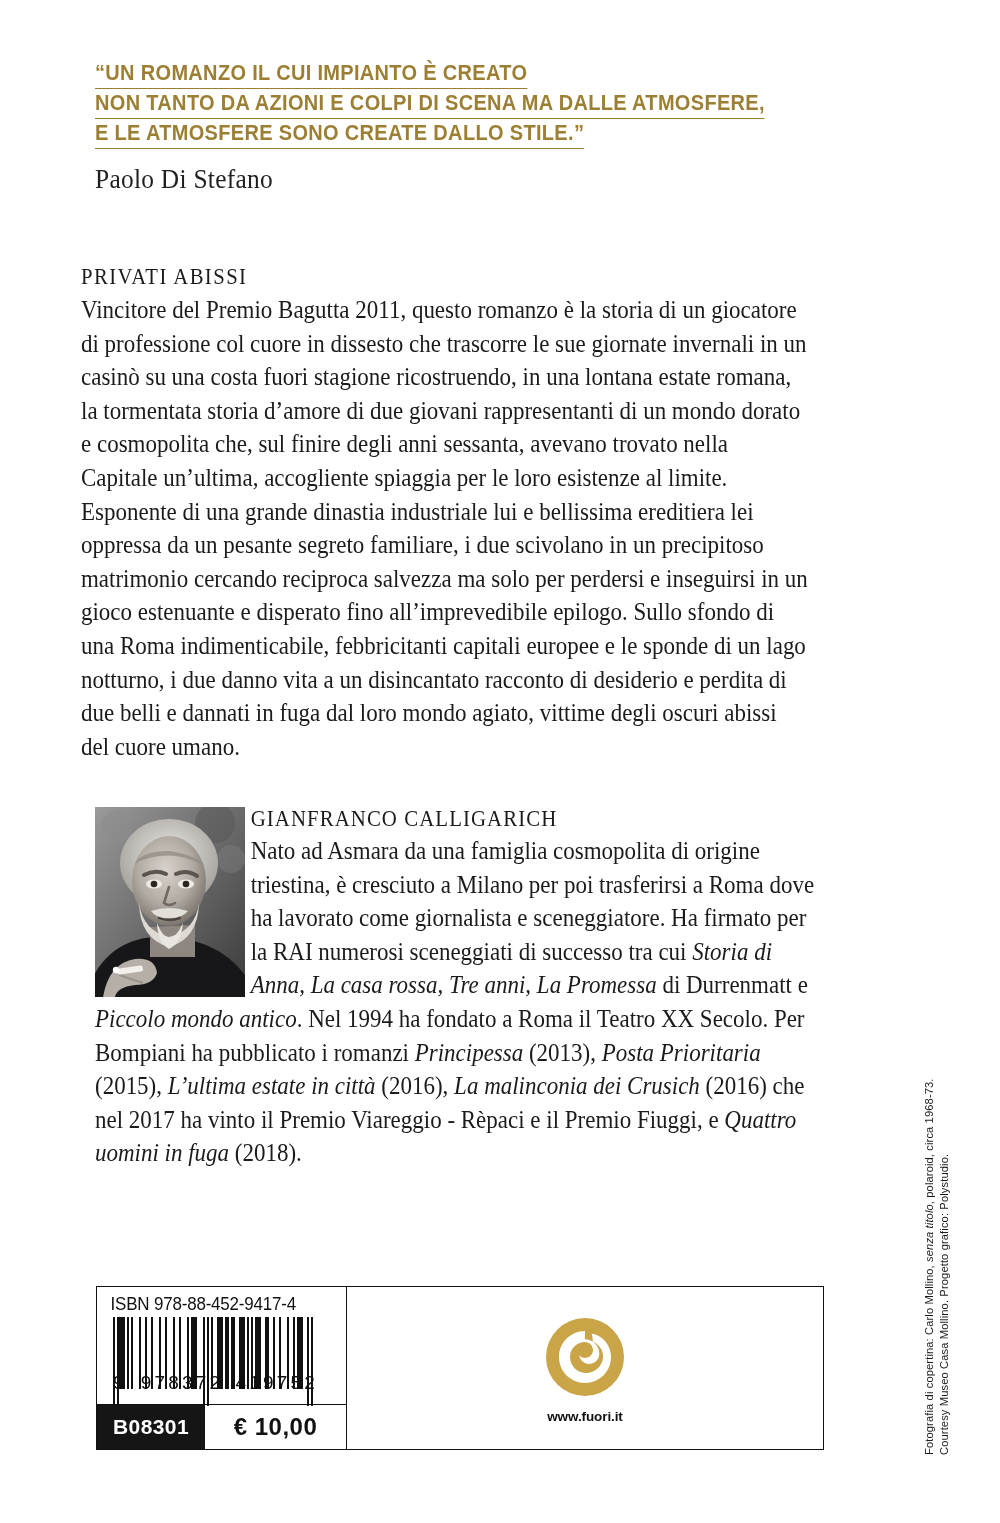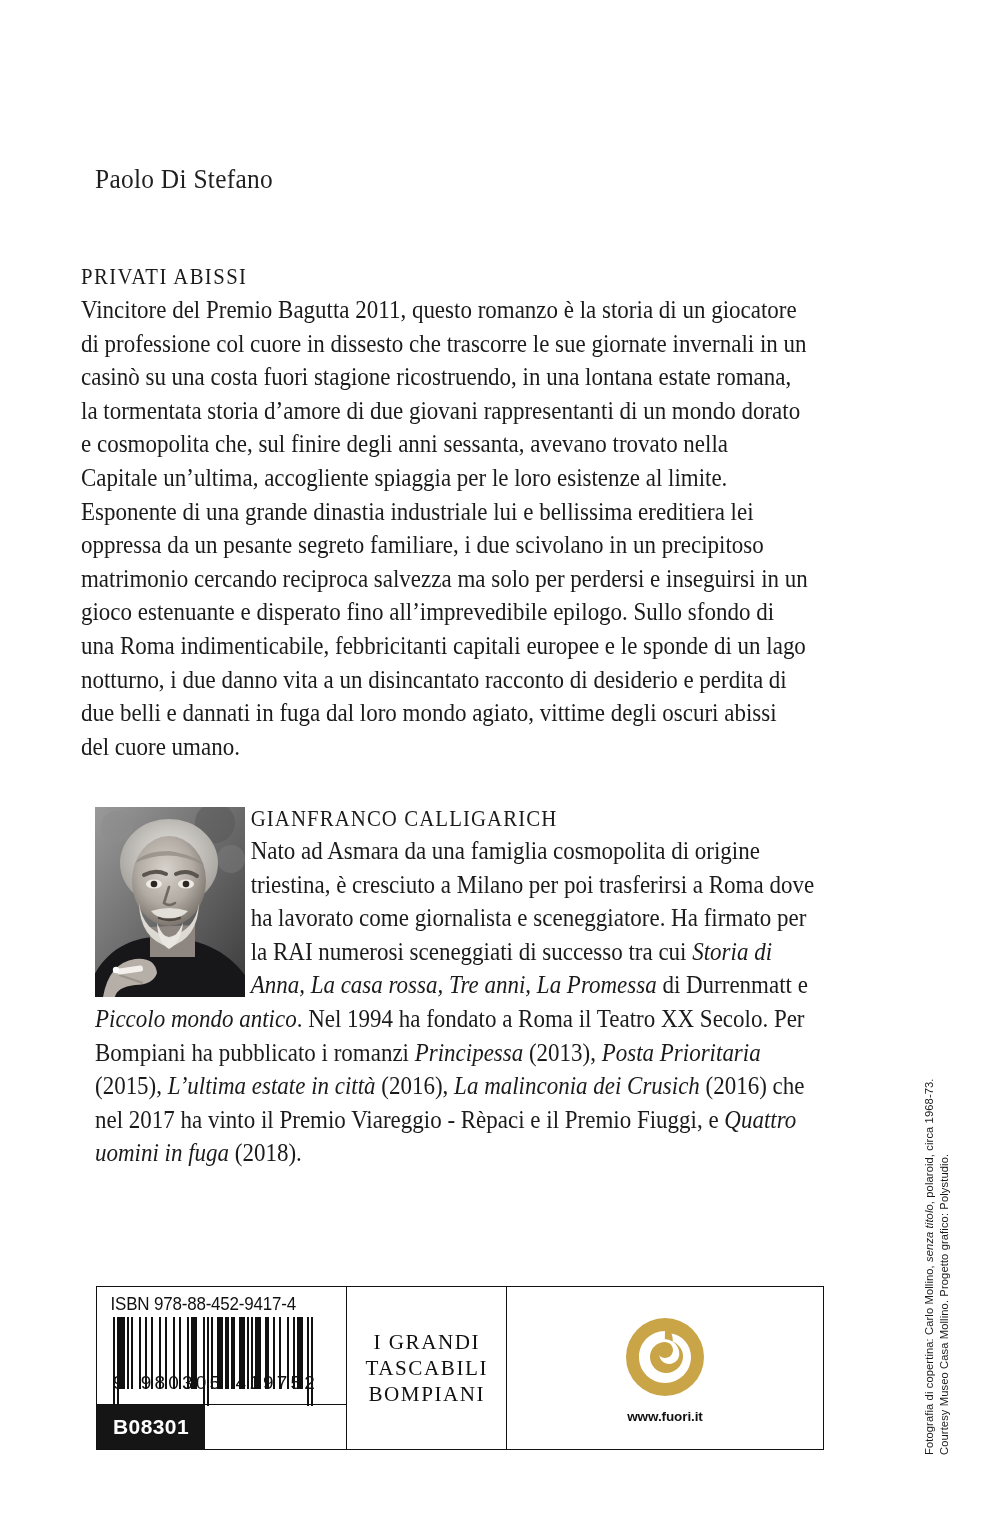--- a/index.html
+++ b/index.html
@@ -264,20 +264,25 @@
     font-size: 13.5px;
     color: #111;
     letter-spacing: -0.1px;
   }
 </style>
 </head>
 <body>
 
 <div class="page">
 
+  <div class="quote-block">
+    <div class="quote-line">“UN ROMANZO IL CUI IMPIANTO È CREATO</div><br>
+    <div class="quote-line">NON TANTO DA AZIONI E COLPI DI SCENA MA DALLE ATMOSFERE,</div><br>
+    <div class="quote-line">E LE ATMOSFERE SONO CREATE DALLO STILE.”</div>
+  </div>
   <div class="quote-attrib">Paolo Di Stefano</div>
 
   <div class="synopsis">
     <div class="synopsis-title">PRIVATI ABISSI</div>
     <div class="synopsis-body">
         <p>Vincitore del Premio Bagutta 2011, questo romanzo è la storia di un giocatore di professione col cuore in dissesto che trascorre le sue giornate invernali in un casinò su una costa fuori stagione ricostruendo, in una lontana estate romana, la tormentata storia d’amore di due giovani rappresentanti di un mondo dorato e cosmopolita che, sul finire degli anni sessanta, avevano trovato nella Capitale un’ultima, accogliente spiaggia per le loro esistenze al limite. Esponente di una grande dinastia industriale lui e bellissima ereditiera lei oppressa da un pesante segreto familiare, i due scivolano in un precipitoso matrimonio cercando reciproca salvezza ma solo per perdersi e inseguirsi in un gioco estenuante e disperato fino all’imprevedibile epilogo. Sullo sfondo di una Roma indimenticabile, febbricitanti capitali europee e le sponde di un lago notturno, i due danno vita a un disincantato racconto di desiderio e perdita di due belli e dannati in fuga dal loro mondo agiato, vittime degli oscuri abissi del cuore umano.</p>
       </div>
   </div>
 
   <div class="bio">
@@ -413,36 +418,30 @@
             <div class="bar" style="width: 2px; margin-right: 0px; height: 72px; background: rgb(17, 17, 17);"></div>
             <div class="bar" style="width: 2px; margin-right: 0px; height: 72px; background: transparent;"></div>
             <div class="bar" style="width: 6px; margin-right: 0px; height: 72px; background: rgb(17, 17, 17);"></div>
             <div class="bar" style="width: 4px; margin-right: 0px; height: 72px; background: transparent;"></div>
             <div class="bar" style="width: 2px; margin-right: 0px; height: 89px; background: rgb(17, 17, 17);"></div>
             <div class="bar" style="width: 2px; margin-right: 0px; height: 72px; background: transparent;"></div>
             <div class="bar" style="width: 2px; margin-right: 0px; height: 89px; background: rgb(17, 17, 17);"></div>
           </div>
         <div class="barcode-digits">
           <span>9</span>
-          <span style="padding-left:14px">980305</span>
+          <span style="padding-left:14px">978372</span>
           <span style="padding-left:12px">419752</span>
         </div>
       </div>
       <div class="price-row">
         <div class="code-box">B08301</div>
+        <div class="price-box">€ 10,00</div>
       </div>
     </div>
 
-    <div class="cell cell-imprint">
-      <div class="imprint-text">
-        <div>I GRANDI</div>
-        <div>TASCABILI</div>
-        <div>BOMPIANI</div>
-      </div>
-    </div>
 
 
     <div class="cell cell-logo last">
       <div class="logo-circle">
         <svg width="62" height="62" viewBox="0 0 62 62">
           <path d="M31 5 C16.6 5 5 16.6 5 31 C5 45.4 16.6 57 31 57 C45.4 57 57 45.4 57 31 C57 19 48.5 9.4 37.5 7.6 C38.6 11 38.9 13.2 38.7 15.6 C45.6 18.8 49.5 24.8 49 31.6 C48.3 40.6 40.4 47.6 31.2 47 C22.6 46.4 16 39.4 16 31 C16 22.7 22.7 16 31 16 C35.4 16 39 19.6 39 24 C39 28.4 35.4 32 31 32 C28.6 32 26.6 30.9 25.3 29.2 C25.9 34.1 30.1 37.9 35.2 37.9 C40.8 37.9 45.3 33.4 45.3 27.8 C45.3 19.8 38.8 13.3 30.8 13.3" fill="#ffffff" fill-rule="evenodd"></path>
           <circle cx="31" cy="31" r="26" fill="none"></circle>
         </svg>
       </div>
       <div class="logo-url">www.fuori.it</div>

